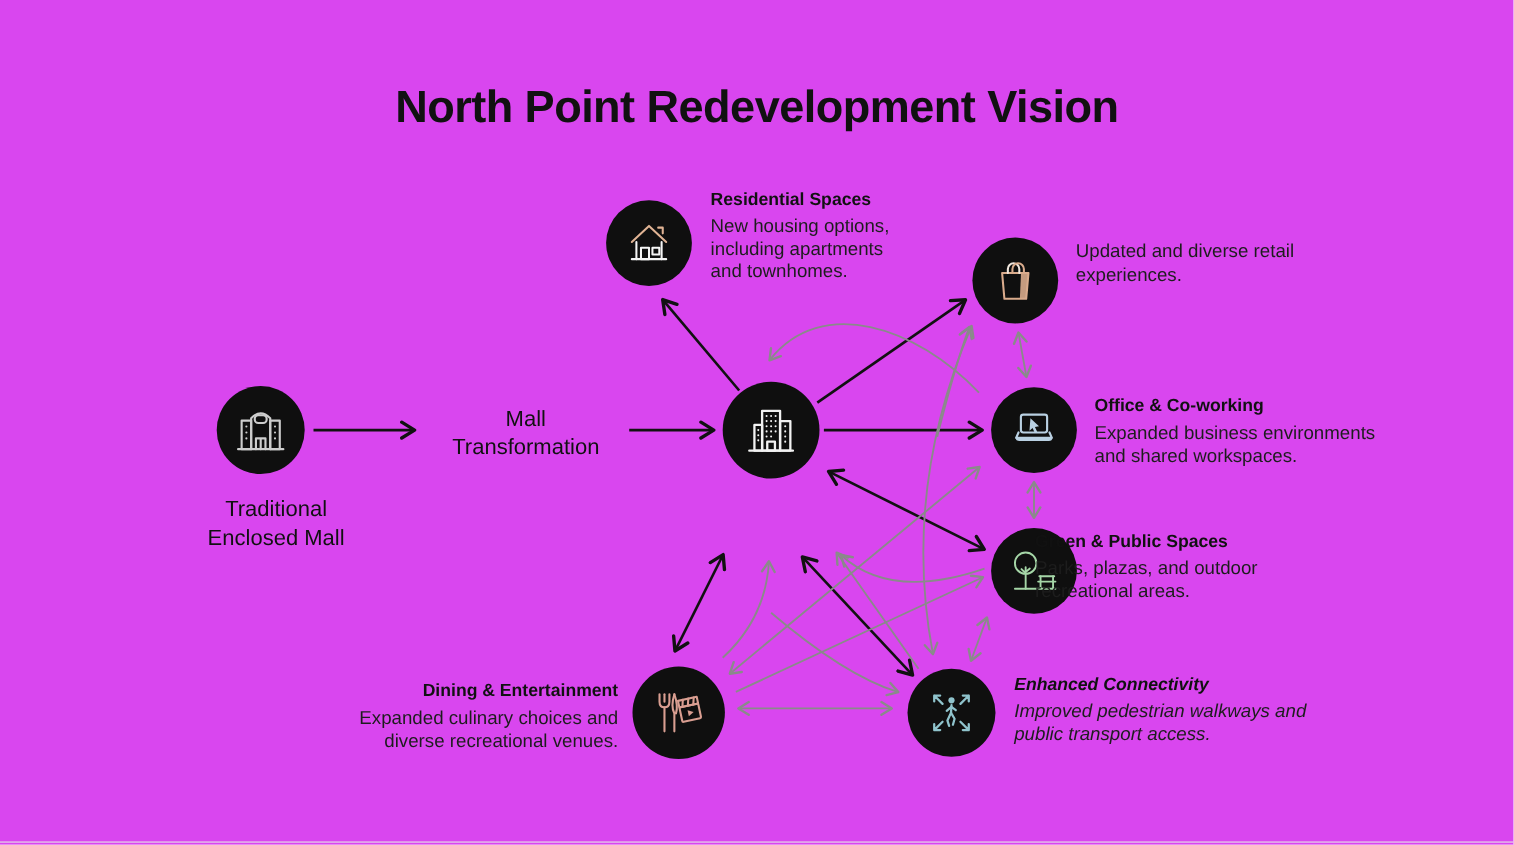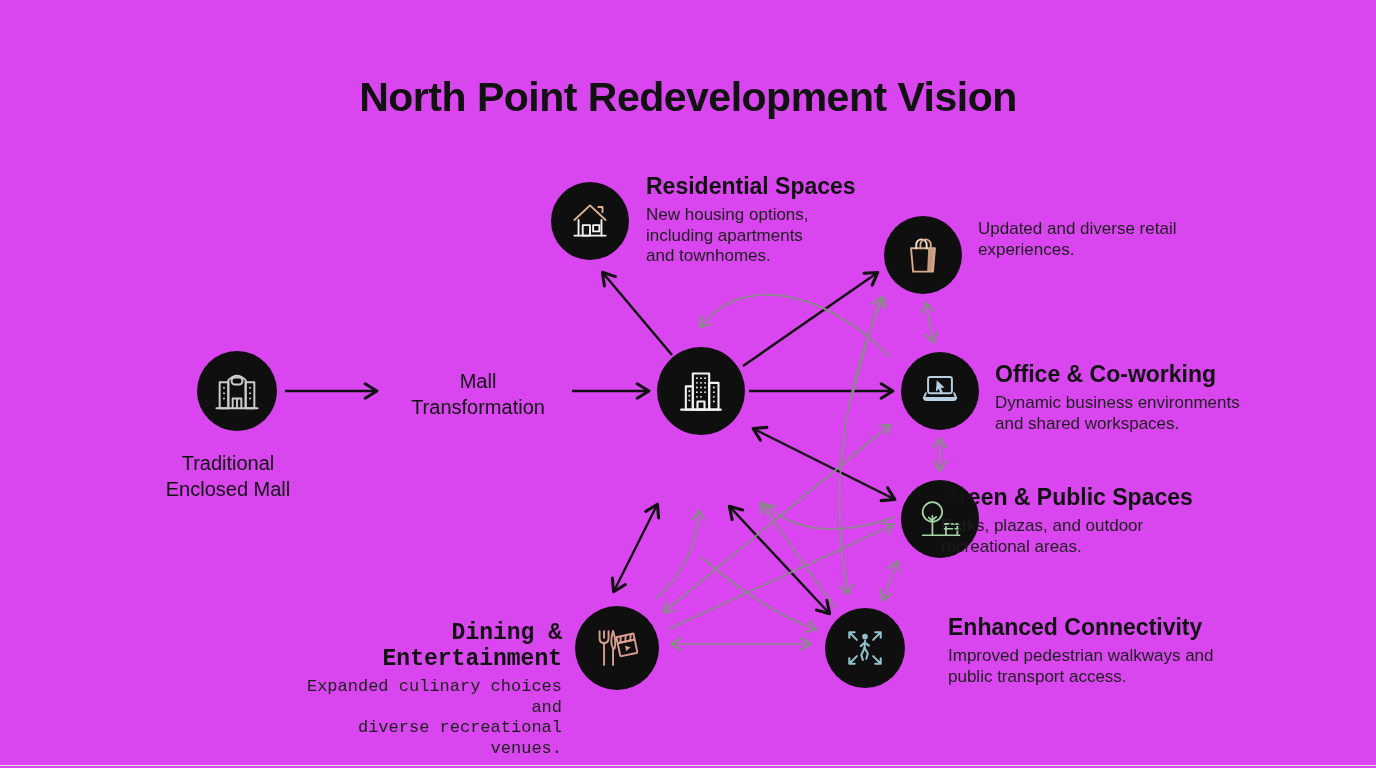--- a/index.html
+++ b/index.html
@@ -14,42 +14,42 @@
   svg.arrow-layer{position:absolute;left:0;top:0;z-index:1;}
   .circle{
     position:absolute;border-radius:50%;background:#0f0f0f;z-index:2;
     display:flex;align-items:center;justify-content:center;
   }
   .node-label{
     position:absolute;z-index:3;font-weight:400;font-size:20px;line-height:1.3;
     text-align:center;white-space:pre-line;color:#111;
   }
   .sat-text{position:absolute;z-index:3;}
-  .sat-title{font-size:23px;font-weight:700;color:#111;}
+  .sat-title{font-size:16px;font-weight:700;color:#111;}
   .sat-desc{font-size:17px;line-height:1.22;margin-top:5px;white-space:pre-line;color:#1d1d1d;}
   .align-right{text-align:right;}
   
   .c-mall{left:197px;top:351px;width:80px;height:80px;}
   .c-hub{left:657px;top:347px;width:88px;height:88px;}
   .c-residential{left:551px;top:182px;width:78px;height:78px;}
   .c-retail{left:884px;top:216px;width:78px;height:78px;}
   .c-office{left:901px;top:352px;width:78px;height:78px;}
   .c-green{left:901px;top:480px;width:78px;height:78px;}
   .c-connectivity{left:825px;top:608px;width:80px;height:80px;}
   .c-dining{left:575px;top:606px;width:84px;height:84px;}
   
-  .t-mall{left:108px;top:450px;width:240px;}
+  .t-mall{left:131px;top:450px;width:240px;}
   .t-transform{left:368px;top:368px;width:220px;}
   .t-hub{left:571px;top:443px;width:260px;}
   .t-residential{left:646px;top:173px;width:230px;}
   .t-retail{left:978px;top:214px;width:260px;}
   .t-office{left:995px;top:350px;width:280px;margin-top:11px;}
   .t-green{left:941px;top:484px;width:270px;}
-  .t-connectivity{left:948px;top:614px;width:300px;}
-  .t-dining{left:278px;top:620px;width:284px;font-family:Liberation Mono, monospace;}
+  .t-connectivity{left:922px;top:614px;width:300px;font-style:italic;}
+  .t-dining{left:278px;top:620px;width:284px;}
   .bottom-line{position:absolute;left:0;bottom:2px;width:100%;height:1px;background:#e6e6e6;z-index:0;}
   .icon-svg{display:block;}
 </style>
 </head>
 <body>
 
 <div id="canvas">
 
   <div class="main-title">North Point Redevelopment Vision</div>
 
@@ -185,21 +185,21 @@
       <g stroke="#b9d0e2">
         <rect x="13" y="11" width="22" height="15" rx="2"></rect>
         <path d="M11 26 L9 30.5 H39 L37 26"></path>
         <path d="M9.5 30.5 q0 1.8 2 1.8 h25 q2 0 2 -1.8"></path>
       </g>
       <path d="M21 14 L28.2 20.8 L24.8 21.3 L26.7 25.4 L24.6 26.3 L22.8 22.2 L20.2 24.6 Z" fill="#b9d0e2" stroke="none"></path>
     </svg>
   </div>
   <div class="sat-text t-office">
     <div class="sat-title">Office &amp; Co-working</div>
-    <div class="sat-desc">Dynamic business environments
+    <div class="sat-desc">Expanded business environments
 and shared workspaces.</div>
   </div>
 
   <div class="circle c-green">
     <svg class="icon-svg" width="52" height="52" viewBox="0 0 48 48" fill="none" stroke="#a5d6a7" stroke-linecap="round" stroke-linejoin="round" stroke-width="1.6">
       <circle cx="17" cy="17.5" r="9"></circle>
       <path d="M17 21 V39 M17 26 L13.5 22.5 M17 25 L20.5 22"></path>
       <path d="M28.5 28.5 H41"></path>
       <path d="M27.5 33 H42"></path>
       <path d="M29.5 28.5 V33 M40 28.5 V33"></path>

